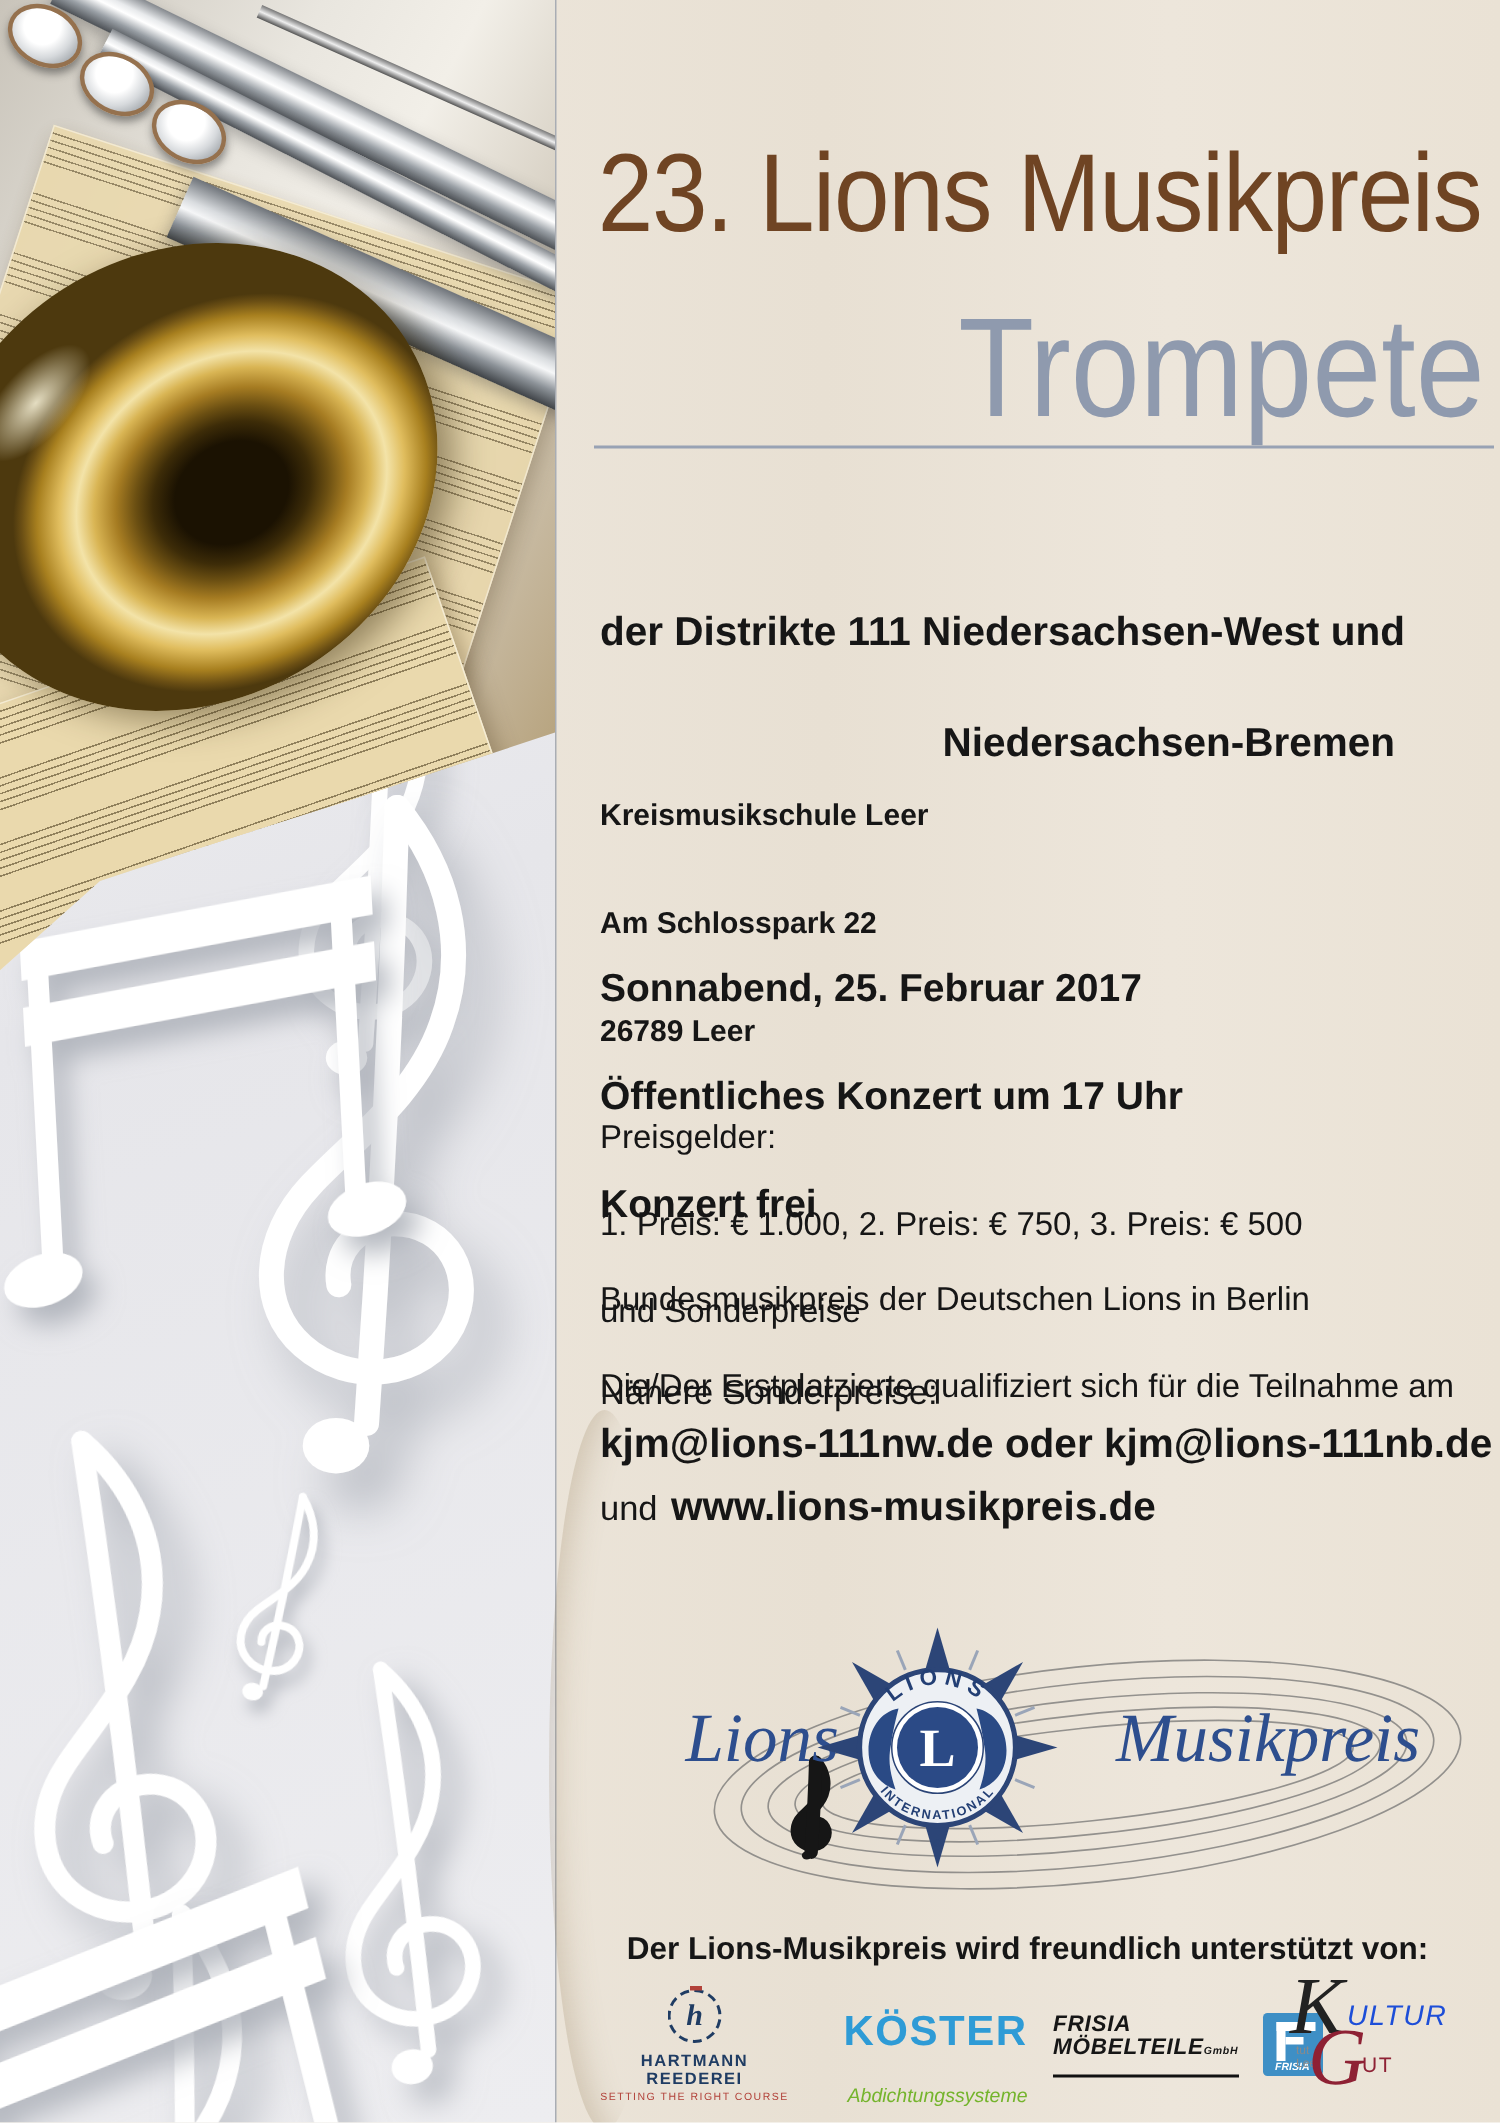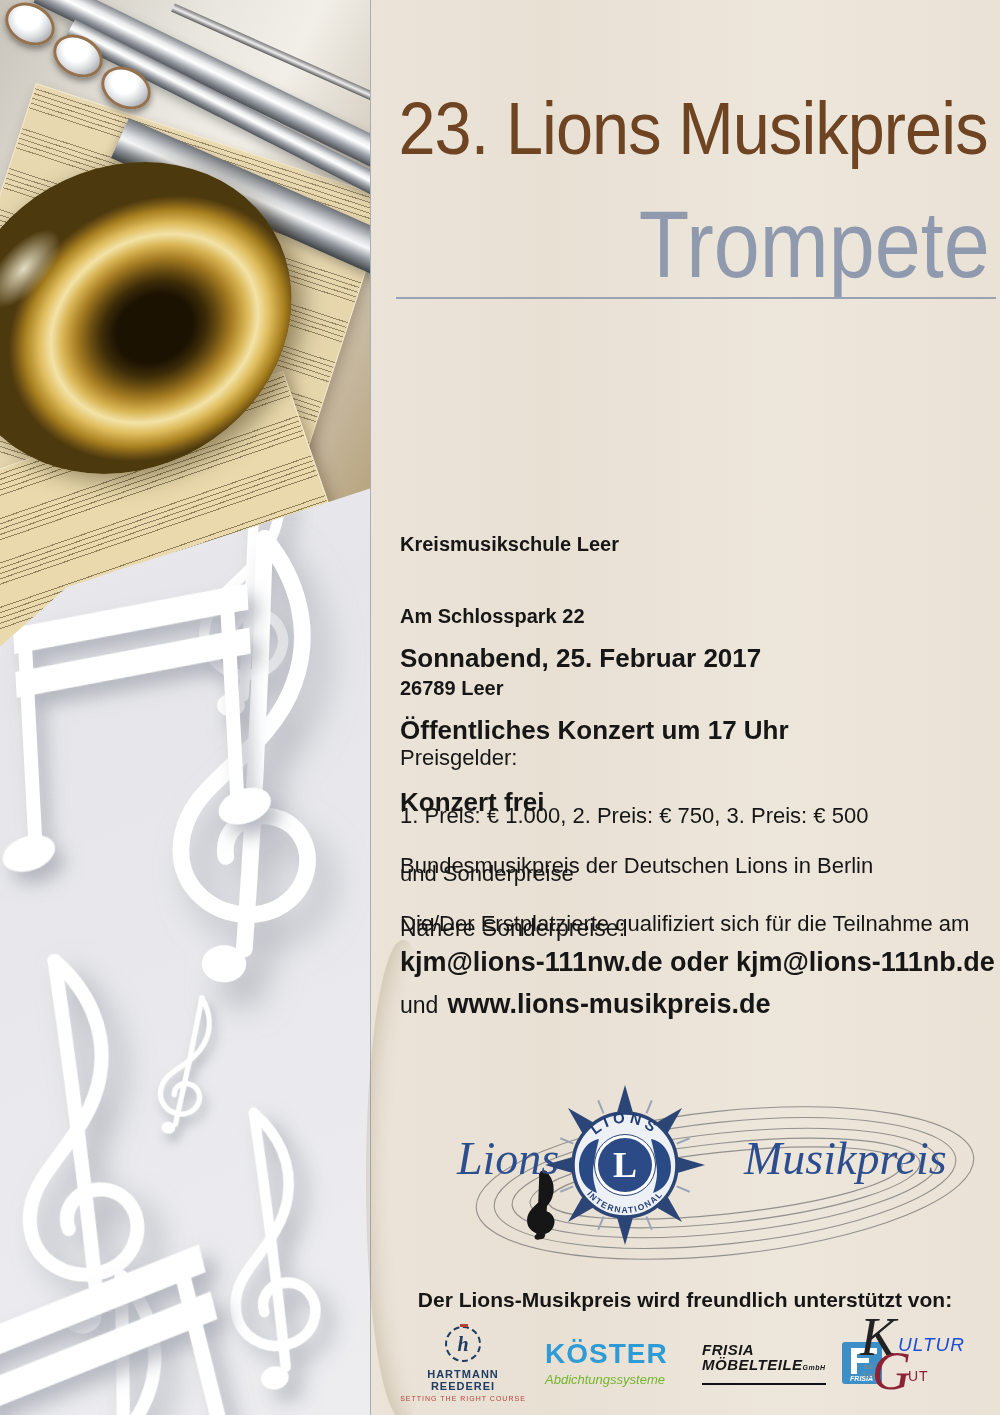--- a/index.html
+++ b/index.html
@@ -86,23 +86,23 @@
   .support-head{position:absolute;left:370px;top:1288px;width:630px;text-align:center;
                 font-size:21px;font-weight:bold;}
   .sponsor{position:absolute;}
   .hartmann{left:398px;top:1326px;width:130px;text-align:center;color:var(--hartmann-navy,#1f3c63);}
   .h-circle{position:relative;display:inline-block;width:32px;height:32px;border:2px dashed var(--hartmann-navy,#1f3c63);
             border-radius:50%;line-height:32px;font-family:"Liberation Serif",serif;
             font-style:italic;font-weight:bold;font-size:20px;}
   .h-notch{position:absolute;left:13px;top:-4px;width:8px;height:3px;background:var(--hartmann-red,#b2423a);}
   .h-name{font-size:11px;font-weight:bold;letter-spacing:1px;margin-top:6px;}
   .h-tag{font-size:7px;letter-spacing:1px;color:var(--hartmann-red,#b2423a);margin-top:3px;}
-  .koester{left:545px;top:1338px;width:140px;text-align:left;}
+  .koester{left:545px;top:1338px;width:140px;text-align:right;}
   .k-name{font-size:28px;font-weight:bold;letter-spacing:1px;color:var(--koester-blue,#2e9bd6);}
-  .k-tag{font-size:13px;font-style:italic;color:var(--koester-green,#74b42c);margin-top:2px;}
+  .k-tag{font-size:13px;font-style:italic;color:var(--koester-green,#74b42c);margin-top:19px;}
   .frisia{left:702px;top:1342px;display:flex;gap:16px;align-items:flex-start;}
   .f-text{font-style:italic;font-weight:bold;font-size:15px;line-height:15px;
           border-bottom:2px solid #111;padding-bottom:8px;letter-spacing:.5px;}
   .f-gmbh{font-size:7px;font-weight:bold;}
   .f-sq{position:relative;width:40px;height:42px;background:var(--frisia-blue,#3e8fc5);border-radius:3px;}
   .f-glyph{position:absolute;left:9px;top:6px;width:20px;height:20px;
            border-left:6px solid #fff;border-top:6px solid #fff;}
   .f-glyph::after{content:"";position:absolute;left:0;top:4px;width:12px;height:5px;background:#fff;}
   .f-label{position:absolute;left:0;bottom:2px;width:100%;text-align:center;color:#fff;
            font-size:7px;font-weight:bold;font-style:italic;}
@@ -161,20 +161,24 @@
       <div class="cap" style="left:100px;top:68px;"></div>
       <div class="bell"></div>
     </div>
   </div>
   <div class="curve-accent"></div>
 
   <div class="title1">23. Lions Musikpreis</div>
   <div class="title2">Trompete</div>
   <div class="rule"></div>
 
+  <div class="blk districts">
+    <div>der Distrikte 111 Niedersachsen-West und</div>
+    <div class="l2">Niedersachsen-Bremen</div>
+  </div>
 
   <div class="blk venue">
     <div>Kreismusikschule Leer</div>
     <div>Am Schlosspark 22</div>
     <div>26789 Leer</div>
   </div>
 
   <div class="blk event">
     <div>Sonnabend, 25. Februar 2017</div>
     <div>Öffentliches Konzert um 17 Uhr</div>

